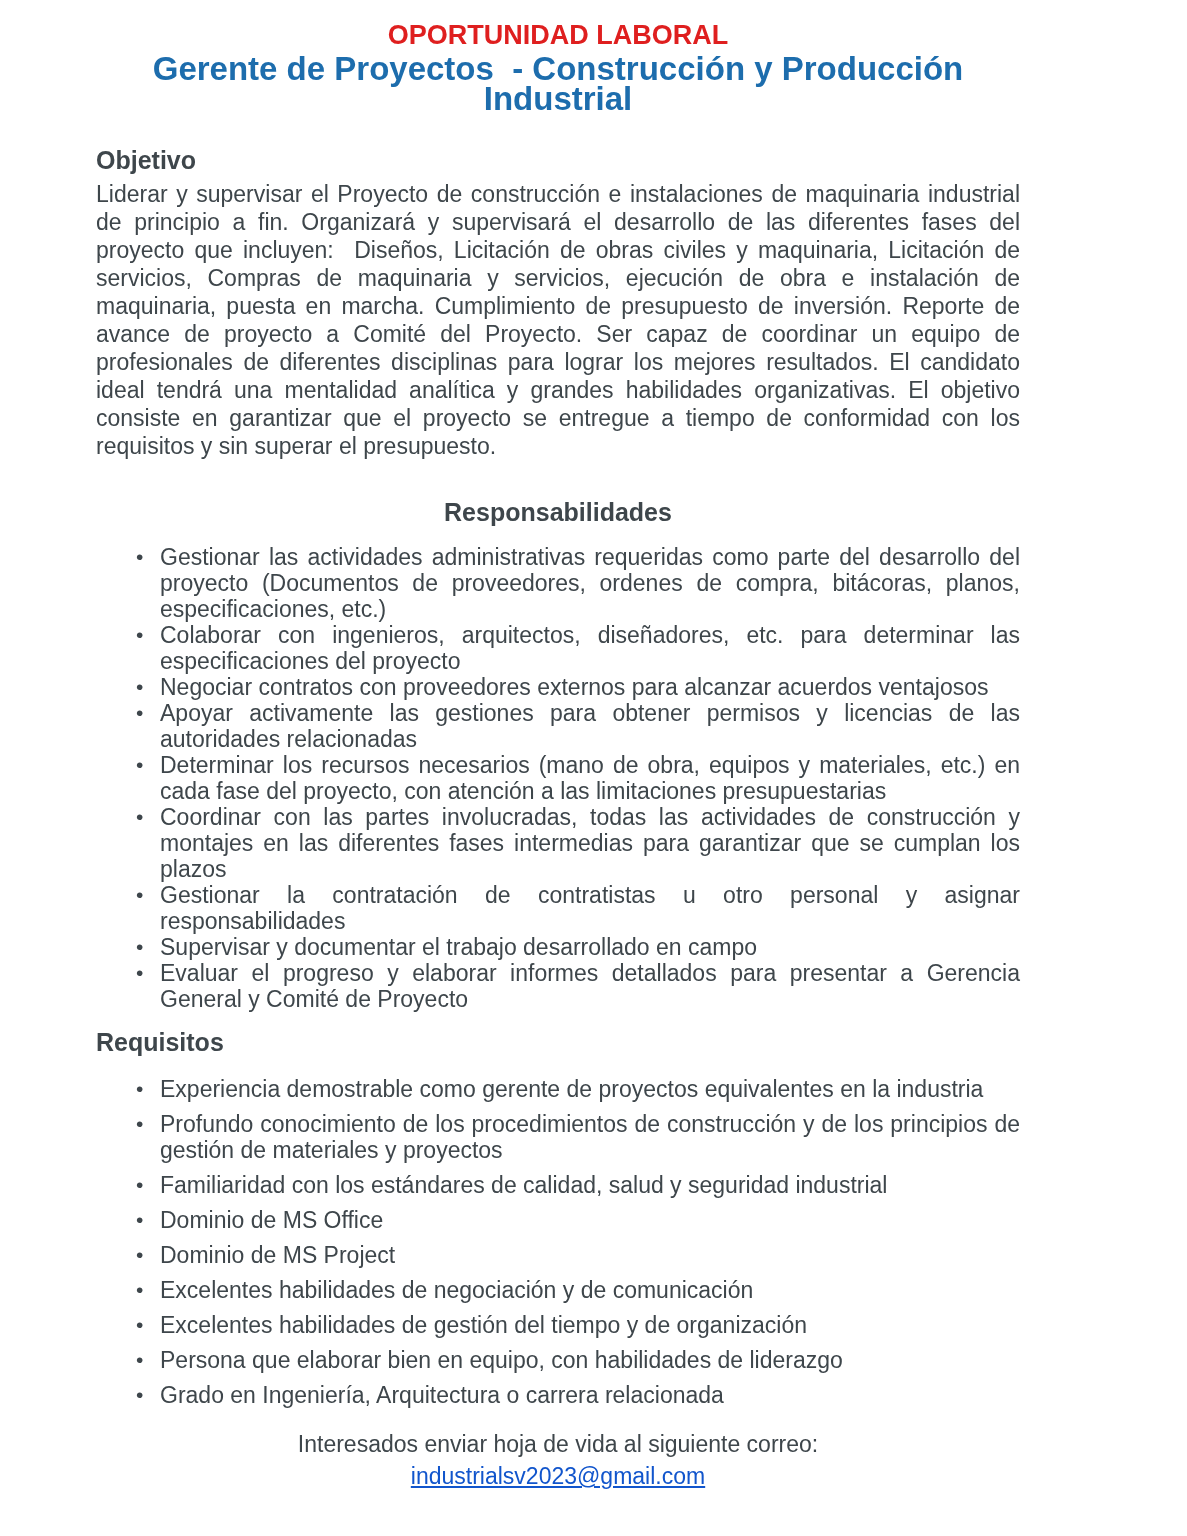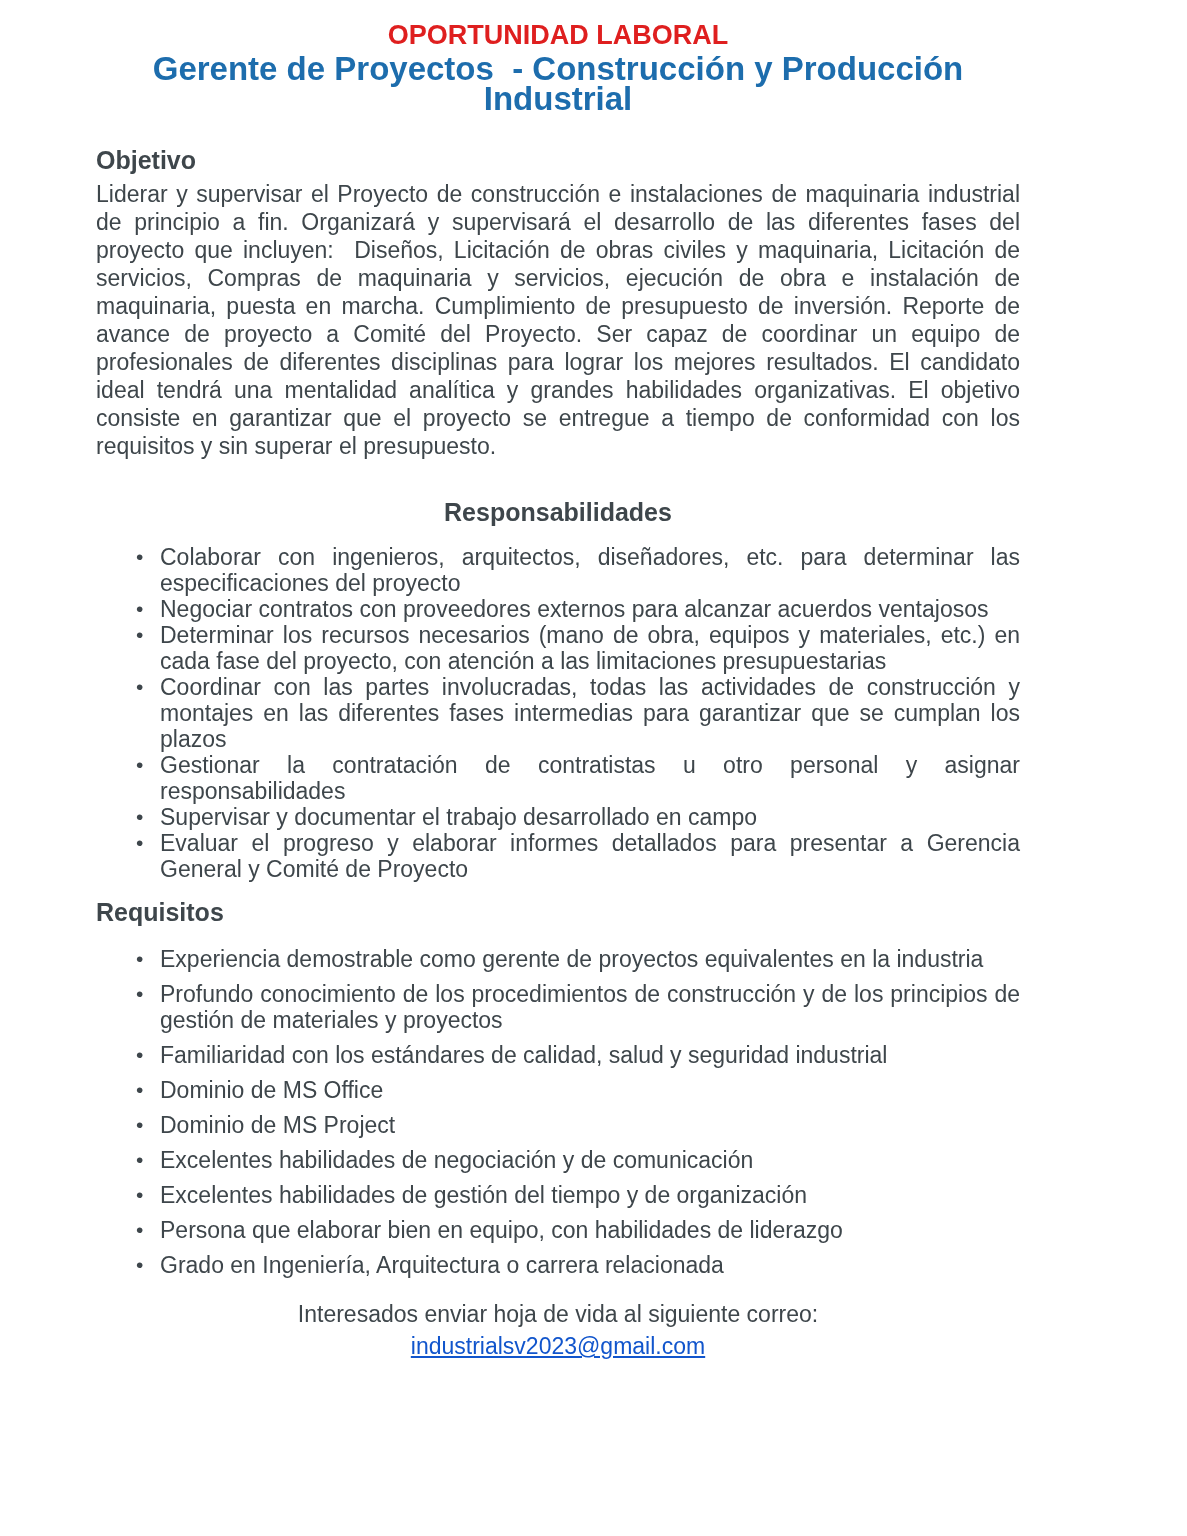--- a/index.html
+++ b/index.html
@@ -104,22 +104,24 @@
   <div class="doc-subtitle">Gerente de Proyectos  - Construcción y Producción Industrial</div>
 
   <section>
     <h3 class="section-heading heading-objetivo">Objetivo</h3>
     <p class="body-paragraph">Liderar y supervisar el Proyecto de construcción e instalaciones de maquinaria industrial de principio a fin. Organizará y supervisará el desarrollo de las diferentes fases del proyecto que incluyen:  Diseños, Licitación de obras civiles y maquinaria, Licitación de servicios, Compras de maquinaria y servicios, ejecución de obra e instalación de maquinaria, puesta en marcha. Cumplimiento de presupuesto de inversión. Reporte de avance de proyecto a Comité del Proyecto. Ser capaz de coordinar un equipo de profesionales de diferentes disciplinas para lograr los mejores resultados. El candidato ideal tendrá una mentalidad analítica y grandes habilidades organizativas. El objetivo consiste en garantizar que el proyecto se entregue a tiempo de conformidad con los requisitos y sin superar el presupuesto.</p>
   </section>
 
   <section>
     <h3 class="section-heading heading-responsabilidades">Responsabilidades</h3>
     <ul class="bullet-list responsabilidades-list">
+        <li>Gestionar las actividades administrativas requeridas como parte del desarrollo del proyecto (Documentos de proveedores, ordenes de compra, bitácoras, planos, especificaciones, etc.)</li>
         <li>Colaborar con ingenieros, arquitectos, diseñadores, etc. para determinar las especificaciones del proyecto</li>
         <li>Negociar contratos con proveedores externos para alcanzar acuerdos ventajosos</li>
+        <li>Apoyar activamente las gestiones para obtener permisos y licencias de las autoridades relacionadas</li>
         <li>Determinar los recursos necesarios (mano de obra, equipos y materiales, etc.) en cada fase del proyecto, con atención a las limitaciones presupuestarias</li>
         <li>Coordinar con las partes involucradas, todas las actividades de construcción y montajes en las diferentes fases intermedias para garantizar que se cumplan los plazos</li>
         <li>Gestionar la contratación de contratistas u otro personal y asignar responsabilidades</li>
         <li>Supervisar y documentar el trabajo desarrollado en campo</li>
         <li>Evaluar el progreso y elaborar informes detallados para presentar a Gerencia General y Comité de Proyecto</li>
       </ul>
   </section>
 
   <section>
     <h3 class="section-heading heading-requisitos">Requisitos</h3>

